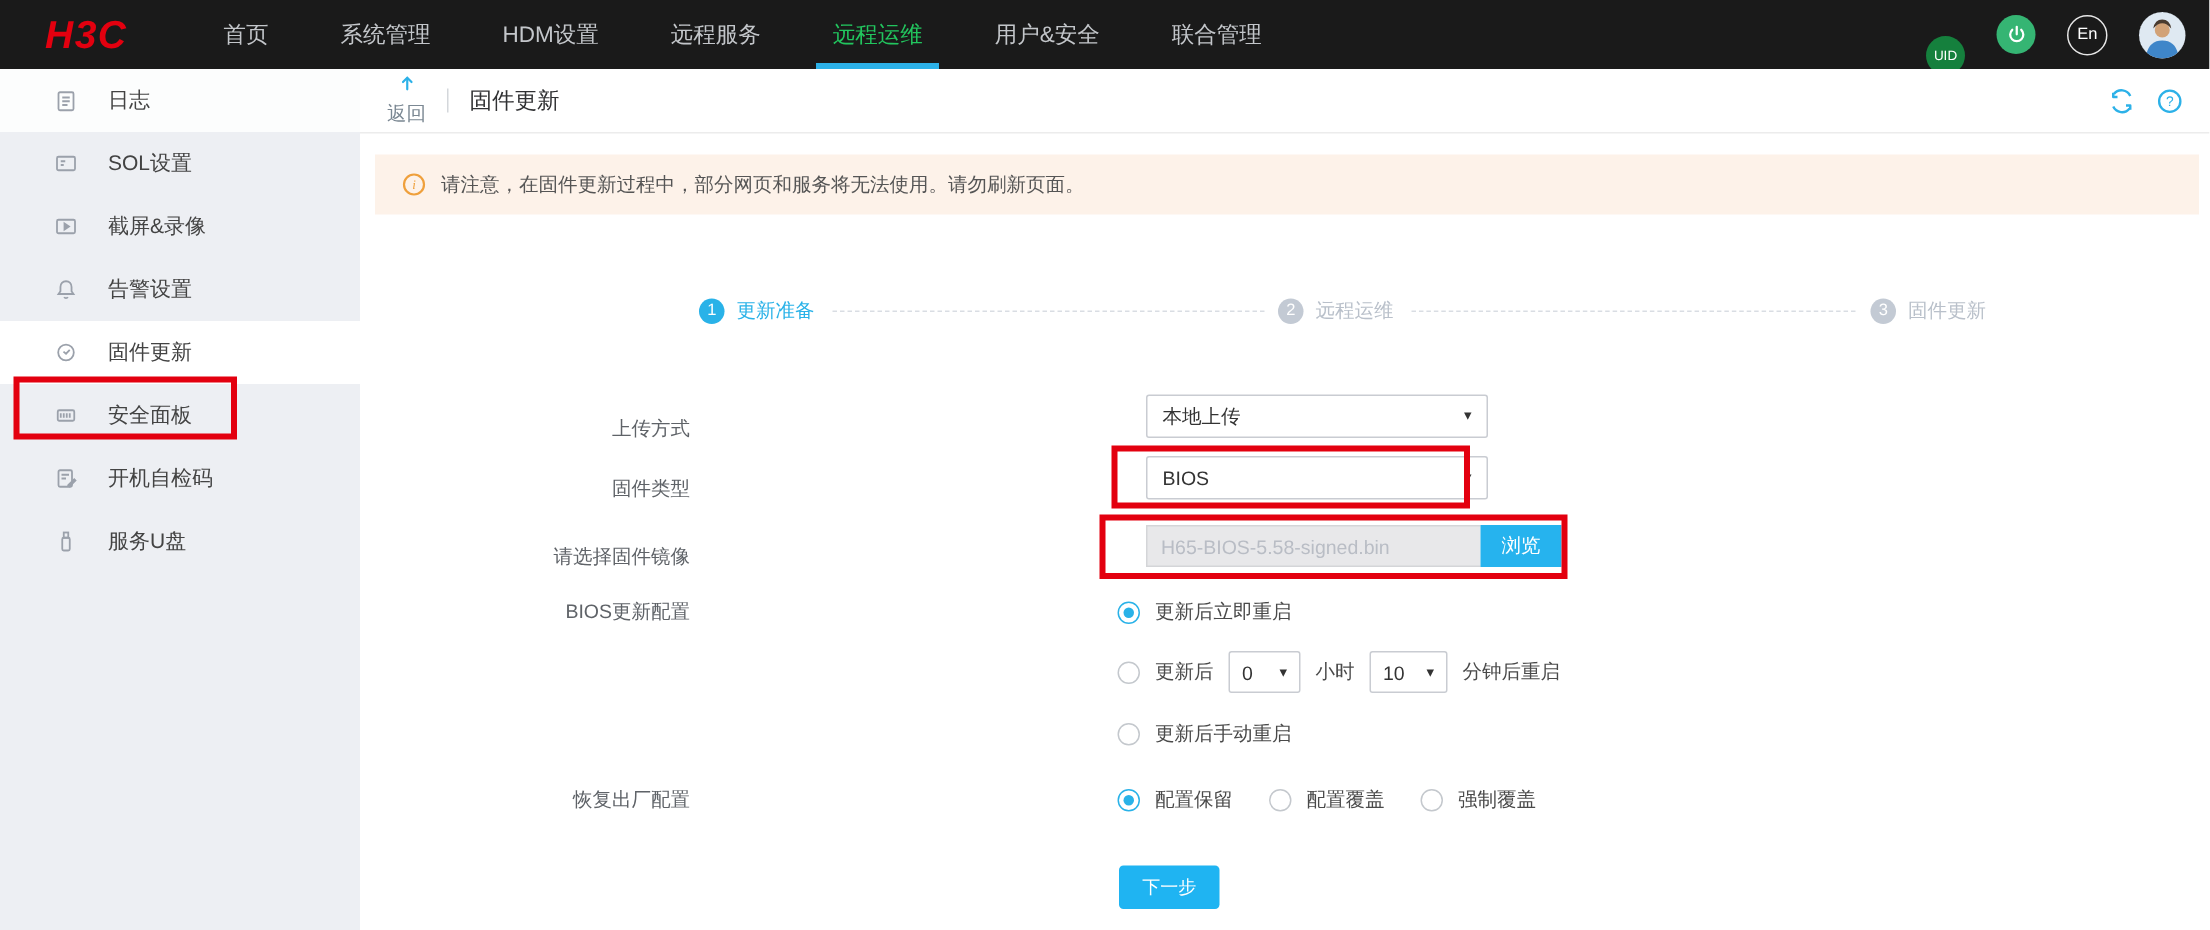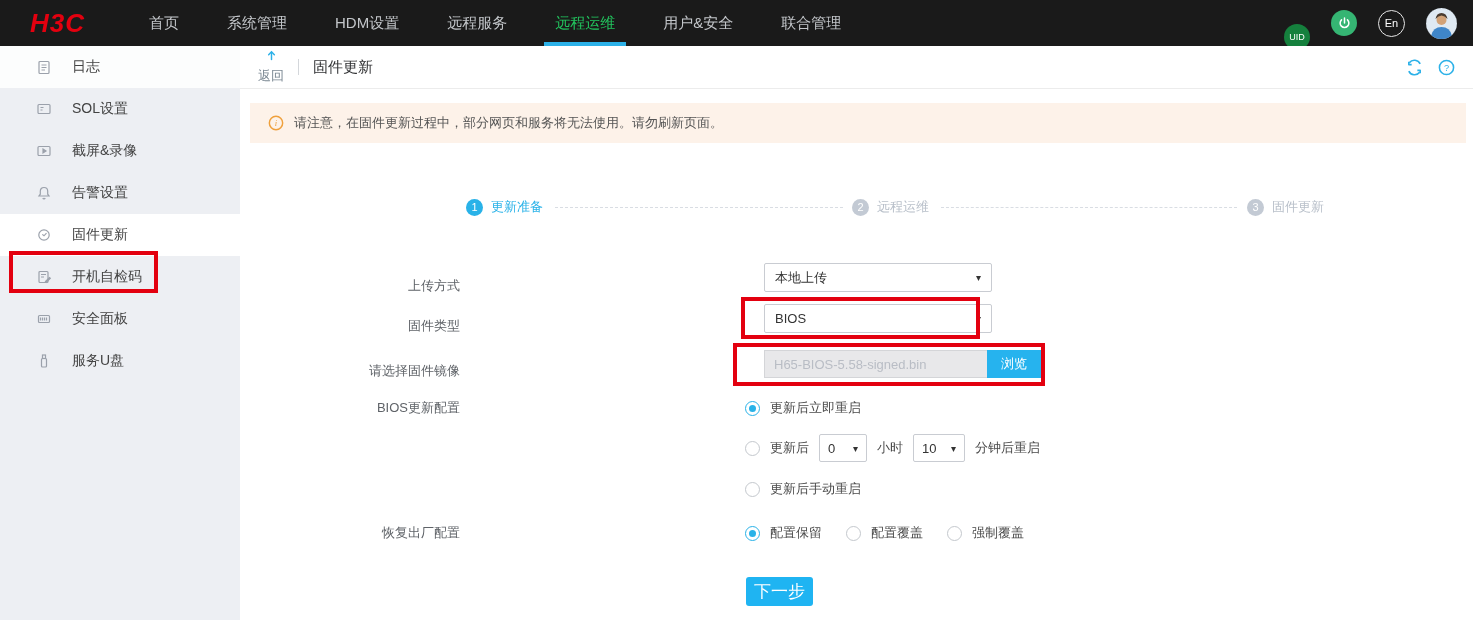--- a/index.html
+++ b/index.html
@@ -62,21 +62,21 @@
   .caret { font-size:10px; color:#333; }
   .file-row { display:flex; align-items:center;justify-content:flex-end; }
   .file-field { width:223px; height:28px; background:#e8e8ea; border:1px solid #d4d5d8; border-right:none; display:flex; align-items:center; padding:0 9px; font-size:13px; color:#b9bdc5; overflow:hidden; white-space:nowrap; }
   .browse-btn { width:54px; height:28px; background:#26b3ee; color:#fff; font-size:13px; border:none; display:flex; align-items:center; justify-content:center; cursor:pointer; }
   .radio-line { position:absolute; display:flex; align-items:center; gap:10px; font-size:13px; color:#4a4a4a; }
   .radio { width:15px; height:15px; border-radius:50%; border:1px solid #c4c8cd; background:#fff; position:relative; cursor:pointer; flex:0 0 auto; }
   .radio.checked { border-color:#29b2e8; }
   .radio.checked::after { content:""; position:absolute; left:3px; top:3px; width:7px; height:7px; border-radius:50%; background:#29b2e8; }
   .mini-select { height:28px; background:#fff; border:1px solid #c9ccd2; border-radius:2px; display:flex; align-items:center; justify-content:space-between; padding:0 8px; font-size:13px; color:#333; cursor:pointer; }
   .radio-group-h { display:flex; align-items:center; gap:10px; margin-right:14px; }
-  .next-btn { position:absolute; width:67px; height:29px; background:#1fb4f2; color:#fff; font-size:17px; border:none; border-radius:3px; cursor:pointer; display:flex; align-items:center; justify-content:center; }
+  .next-btn { position:absolute; width:67px; height:29px; background:#1fb4f2; color:#fff; font-size:12px; border:none; border-radius:3px; cursor:pointer; display:flex; align-items:center; justify-content:center; }
   svg { display:block; }
 </style>
 </head>
 <body>
 
 <div class="app">
 
   <div class="topnav">
     <div class="logo">H3C</div>
     <div class="nav-items">
@@ -153,34 +153,34 @@
           <svg width="16" height="16" viewBox="0 0 16 16" fill="none" stroke="#9ba1ab" stroke-width="1.2">
             <circle cx="8" cy="8" r="5.2"></circle>
             <path d="M10.5 6.2 8 8.8 6.3 7.4"></path>
           </svg>
         </span>
       <span>固件更新</span>
     </div>
     <div class="side-item">
       <span class="sicon">
           <svg width="16" height="16" viewBox="0 0 16 16" fill="none" stroke="#9ba1ab" stroke-width="1.2">
+            <rect x="2.5" y="4.5" width="11" height="7" rx="1"></rect>
+            <path d="M4.5 6.5v3M6.5 6.5v3M8.5 6.5v3M10.5 6.5v3"></path>
+          </svg>
+        </span>
+      <span>安全面板</span>
+    </div>
+    <div class="side-item">
+      <span class="sicon">
+          <svg width="16" height="16" viewBox="0 0 16 16" fill="none" stroke="#9ba1ab" stroke-width="1.2">
             <rect x="3" y="2.5" width="9" height="11" rx="1"></rect>
             <path d="M5 5.5h5M5 8h3M9.5 12.5l4-4 .8.8-4 4z"></path>
           </svg>
         </span>
       <span>开机自检码</span>
-    </div>
-    <div class="side-item">
-      <span class="sicon">
-          <svg width="16" height="16" viewBox="0 0 16 16" fill="none" stroke="#9ba1ab" stroke-width="1.2">
-            <rect x="2.5" y="4.5" width="11" height="7" rx="1"></rect>
-            <path d="M4.5 6.5v3M6.5 6.5v3M8.5 6.5v3M10.5 6.5v3"></path>
-          </svg>
-        </span>
-      <span>安全面板</span>
     </div>
     <div class="side-item">
       <span class="sicon">
           <svg width="16" height="16" viewBox="0 0 16 16" fill="none" stroke="#9ba1ab" stroke-width="1.2">
             <rect x="5.5" y="5.5" width="5" height="8.5" rx="1"></rect>
             <rect x="6.5" y="2" width="3" height="3.5"></rect>
           </svg>
         </span>
       <span>服务U盘</span>
     </div>

